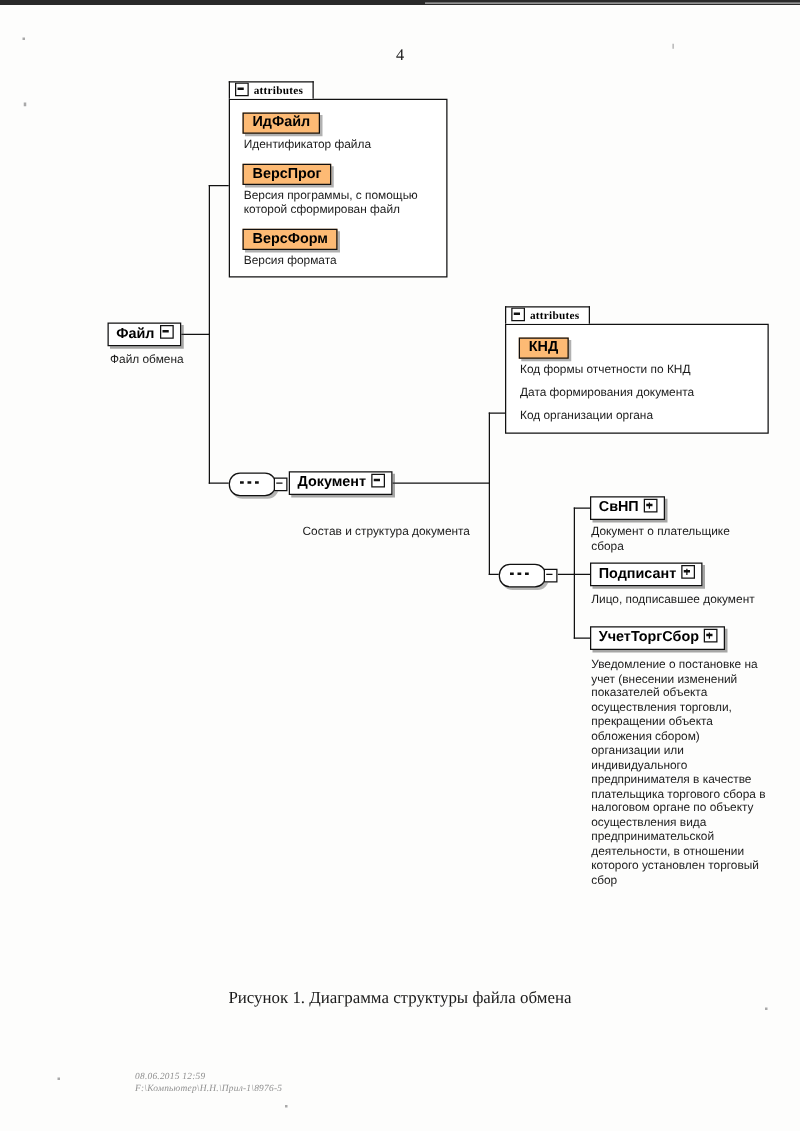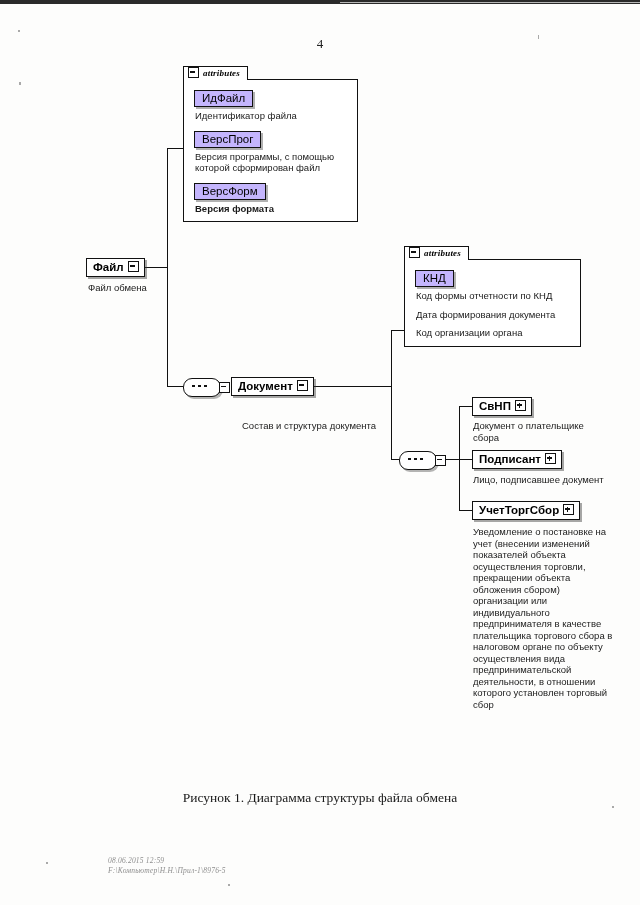--- a/index.html
+++ b/index.html
@@ -42,32 +42,32 @@
     content:"";position:absolute;left:1px;top:3px;width:5px;height:1.4px;background:#111;
   }
   .togglebox.plus:after{
     content:"";position:absolute;left:2.8px;top:1.2px;width:1.4px;height:5px;background:#111;
   }
 
   
   .attrblock{position:absolute;}
   .attr-tab{
     position:relative;display:inline-block;border:1.4px solid #111;border-bottom:none;
-    background:#fff;padding:1px 7px 1px 4px;font-size:9px;font-style:italic;
+    background:#fff;padding:1px 7px 1px 4px;font-size:9px;
     font-weight:bold;font-family:"Liberation Serif",serif;letter-spacing:.2px;z-index:3;
   }
   .attr-tab .togglebox{margin-left:0;margin-right:4px;}
   .attr-body{
     position:relative;border:1.4px solid #111;background:#fff;margin-top:-1px;
     padding:8px 8px 7px 10px;box-sizing:border-box;z-index:2;
   }
   .attr-item{margin-bottom:3px;}
   .attr-name{
-    display:inline-block;border:1.6px solid #111;background:#c4b5fd;
-    padding:1px 7px;font-weight:normal;font-size:11.5px;line-height:13px;color:#000;
+    display:inline-block;border:1.6px solid #111;background:#fdba74;
+    padding:1px 7px;font-weight:bold;font-size:11.5px;line-height:13px;color:#000;
     box-shadow:2px 2px 0 0 rgba(70,70,70,.42);
   }
   .attr-text{font-size:9.5px;line-height:11.5px;color:#1a1a1a;margin:3px 0 7px 1px;}
 
   
   .ln{position:absolute;background:#111;}
   .ln.h{height:1.4px;}
   .ln.v{width:1.4px;}
 
   
@@ -148,21 +148,21 @@
 
     <div class="attr-item">
       <span class="attr-name">ВерсПрог</span>
     </div>
     <div class="attr-text">Версия программы, с помощью
 которой сформирован файл</div>
 
     <div class="attr-item">
       <span class="attr-name">ВерсФорм</span>
     </div>
-    <div class="attr-text" style="margin-bottom:0;font-weight:bold;">Версия формата</div>
+    <div class="attr-text" style="margin-bottom:0;">Версия формата</div>
   </div>
 </div>
 
 <div class="seq" style="left:183px;top:378px;">
   <div class="shell"></div>
   <div class="dots">
       <i></i>
       <i></i>
       <i></i>
     </div>
@@ -173,21 +173,21 @@
   <div class="nodebox">
     <span>Документ</span><span class="togglebox"></span>
   </div>
 </div>
 <div class="nodedesc" style="left:232px;top:420px;width:180px;margin-left:10px;">Состав и структура документа</div>
 
 <div class="attrblock" style="left:404px;top:242px;width:177px;">
   <div class="attr-tab">
     <span class="togglebox"></span><span>attributes</span>
   </div>
-  <div class="attr-body" style="width:177px;">
+  <div class="attr-body" style="width:211px;">
     <div class="attr-item">
       <span class="attr-name">КНД</span>
     </div>
     <div class="attr-text">Код формы отчетности по КНД</div>
 
     <div class="attr-text">Дата формирования документа</div>
 
     <div class="attr-text" style="margin-bottom:0;">Код организации органа</div>
   </div>
 </div>

